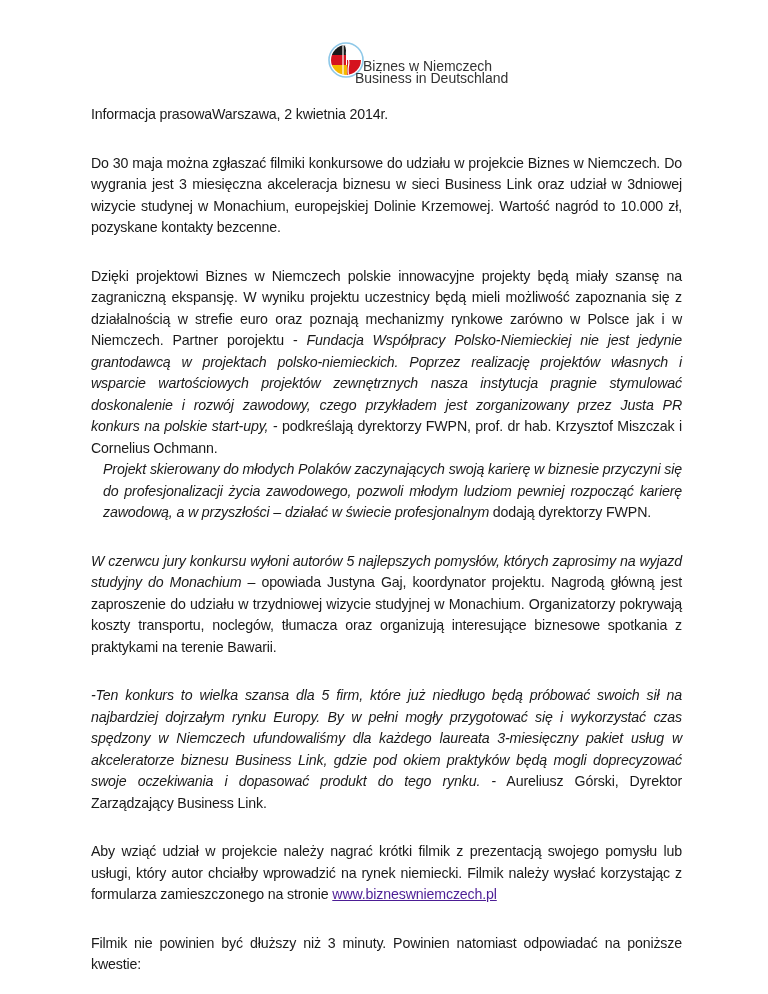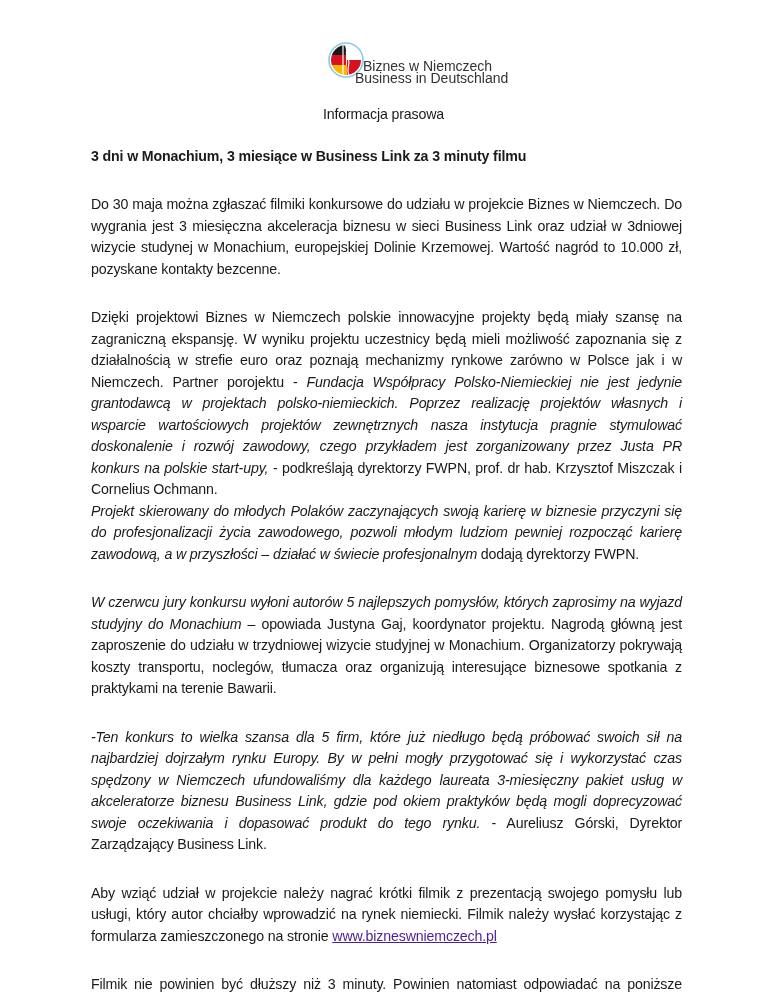--- a/index.html
+++ b/index.html
@@ -3,26 +3,26 @@
 <meta charset="utf-8">
 <style>
   html, body { margin: 0; padding: 0; background: #ffffff; }
   body { width: 768px; height: 994px; position: relative; overflow: hidden;
          font-family: "Liberation Sans", sans-serif; color: #1a1a1a; }
   .logo { position: absolute; left: 327px; top: 41px; width: 150px; height: 46px; }
   .logo svg { position: absolute; left: 0; top: 0; }
   .logo-text { position: absolute; left: 36px; top: 19px; font-size: 14px; line-height: 12px; color: #333; white-space: nowrap; }
   .logo-text .l2 { margin-left: -8px; text-align: center; }
   .page { position: absolute; left: 91px; top: 104px; width: 591px; font-size: 14.2px; line-height: 21.5px; letter-spacing: -0.15px; }
-  .header-row { display: flex; justify-content: center; width: 585px; margin-left: 0; }
+  .header-row { display: flex; justify-content: flex-start; width: 585px; margin-left: 0; }
   .header-row .date { margin-right: 0px; }
   .title { font-weight: bold; margin-top: 20px; }
   p { margin: 0; text-align: justify; }
   .para { margin-top: 27px; }
-  .para.tight { margin-top: 0; }
+  .para.tight { margin-top: 0; margin-left: 12px; }
   a { color: #4c1d95; text-decoration: underline; }
   em { font-style: italic; }
   strong { font-weight: normal; }
 </style>
 </head>
 <body>
 
 <div class="logo">
   <svg width="38" height="38" viewBox="0 0 38 38">
     <defs>
@@ -43,24 +43,24 @@
   </svg>
   <div class="logo-text">
     <div>Biznes w Niemczech</div>
     <div class="l2">Business in Deutschland</div>
   </div>
 </div>
 
 <div class="page">
   <div class="header-row">
     <span>Informacja prasowa</span>
+    <span class="date">Warszawa, 2 kwietnia 2014r.</span>
   </div>
 
   <div class="title">
-    <div>3 dni w Monachium, 3 miesiące w Business Link za 3 minuty filmu</div>
   </div>
 
   <p class="para">Do 30 maja można zgłaszać filmiki konkursowe do udziału w projekcie Biznes w Niemczech. Do wygrania jest 3 miesięczna akceleracja biznesu w sieci Business Link oraz udział w 3dniowej wizycie studynej w Monachium, europejskiej Dolinie Krzemowej. Wartość nagród to 10.000 zł, pozyskane kontakty bezcenne.</p>
 
   <p class="para"><span>Dzięki projektowi Biznes w Niemczech polskie innowacyjne projekty będą miały szansę na zagraniczną ekspansję. W wyniku projektu uczestnicy będą mieli możliwość zapoznania się z działalnością w strefie euro oraz poznają mechanizmy rynkowe zarówno w Polsce jak i w Niemczech. Partner porojektu - </span><em>Fundacja Współpracy Polsko-Niemieckiej nie jest jedynie grantodawcą w projektach polsko-niemieckich. Poprzez realizację projektów własnych i wsparcie wartościowych projektów zewnętrznych nasza instytucja pragnie stymulować doskonalenie i rozwój zawodowy, czego przykładem jest zorganizowany przez Justa PR konkurs na polskie start-upy,</em><span> - podkreślają dyrektorzy FWPN, prof. dr hab. Krzysztof Miszczak i Cornelius Ochmann.</span></p>
 
   <p class="para tight"><em>Projekt skierowany do młodych Polaków zaczynających swoją karierę w biznesie przyczyni się do profesjonalizacji życia zawodowego, pozwoli młodym ludziom pewniej rozpocząć karierę zawodową, a w przyszłości – działać w świecie profesjonalnym</em><span> dodają dyrektorzy FWPN.</span></p>
 
   <p class="para"><em>W czerwcu jury konkursu wyłoni autorów </em><em><strong>5 najlepszych pomysłów</strong></em><em>, których zaprosimy na wyjazd studyjny do Monachium</em><span> – opowiada Justyna Gaj, koordynator projektu. Nagrodą główną jest zaproszenie do udziału w trzydniowej wizycie studyjnej w Monachium. Organizatorzy pokrywają koszty transportu, noclegów, tłumacza oraz organizują interesujące biznesowe spotkania z praktykami na terenie Bawarii.</span></p>
 

